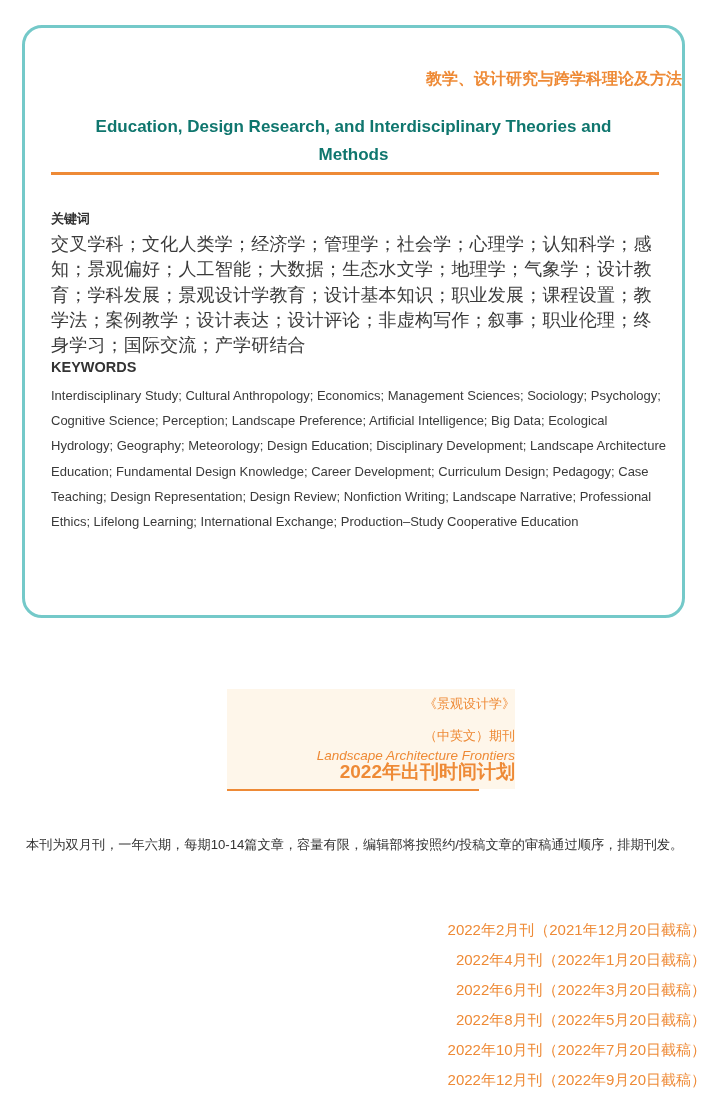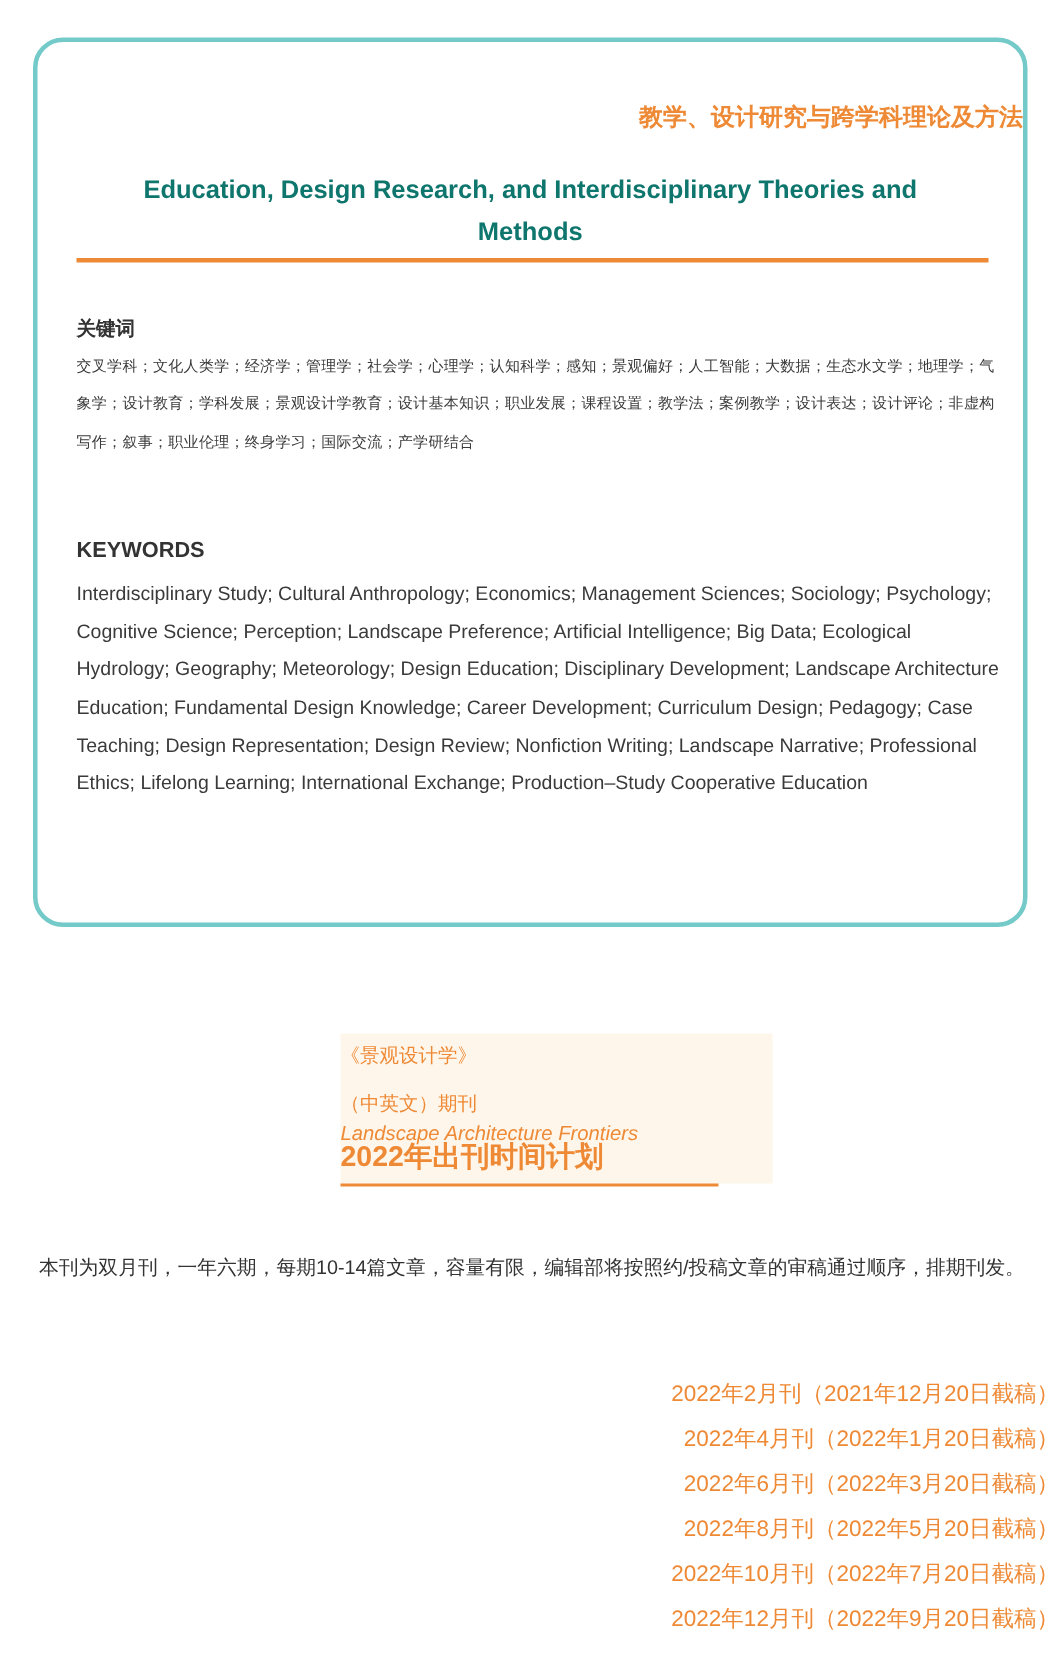--- a/index.html
+++ b/index.html
@@ -17,33 +17,33 @@
     position: absolute; left: 40px; right: 40px; top: 64px; text-align: center;
     color: #0f766e; font-weight: bold; font-size: 17px; line-height: 28px; margin-top: 21px;
   }
   .divider {
     position: absolute; left: 26px; width: 608px; top: 144px; height: 3px; background: #EE8A36;
   }
   .kw-heading {
     position: absolute; left: 26px; top: 182px; font-weight: bold; font-size: 13px; color: #333; font-family: Liberation Serif, serif;
   }
   .kw-zh {
-    position: absolute; left: 26px; top: 204px; width: 612px; font-size: 10px;
+    position: absolute; left: 26px; top: 204px; width: 612px; font-size: 18px;
     line-height: 25.3px; color: #3a3a3a; letter-spacing: 0.2px;
   }
   .kw-en-heading {
     position: absolute; left: 26px; top: 331px; font-weight: bold; font-size: 14.5px; color: #333;
   }
   .kw-en {
     position: absolute; left: 26px; top: 355px; width: 615px; font-size: 13px;
     line-height: 25.2px; color: #3a3a3a;
   }
   .journal-box {
     position: absolute; left: 227px; top: 689px; width: 288px; height: 100px;
-    background: #FEF6EA; text-align: left; color: #EE8A36;
+    background: #FEF6EA; text-align: right; color: #EE8A36;
   }
   .journal-box .j1 { position: absolute; left: 0; right: 0; top: 7px; font-size: 13px; line-height: 16px; }
   .journal-box .j2 { position: absolute; left: 0; right: 0; top: 23px; font-size: 13.5px; line-height: 16px; font-style: italic; margin-top: 36px; }
   .journal-box .j3 { position: absolute; left: 0; right: 0; top: 39px; font-size: 13px; line-height: 16px; }
   .journal-box .j4 { position: absolute; left: 0; right: 0; top: 72px; font-size: 19px; line-height: 22px; font-weight: bold; }
   .journal-underline { position: absolute; left: 227px; top: 789px; width: 252px; height: 2px; background: #EE8A36; }
   .intro {
     position: absolute; left: 26px; top: 831px; width: 660px; font-size: 13.2px;
     line-height: 28px; color: #333;
   }

